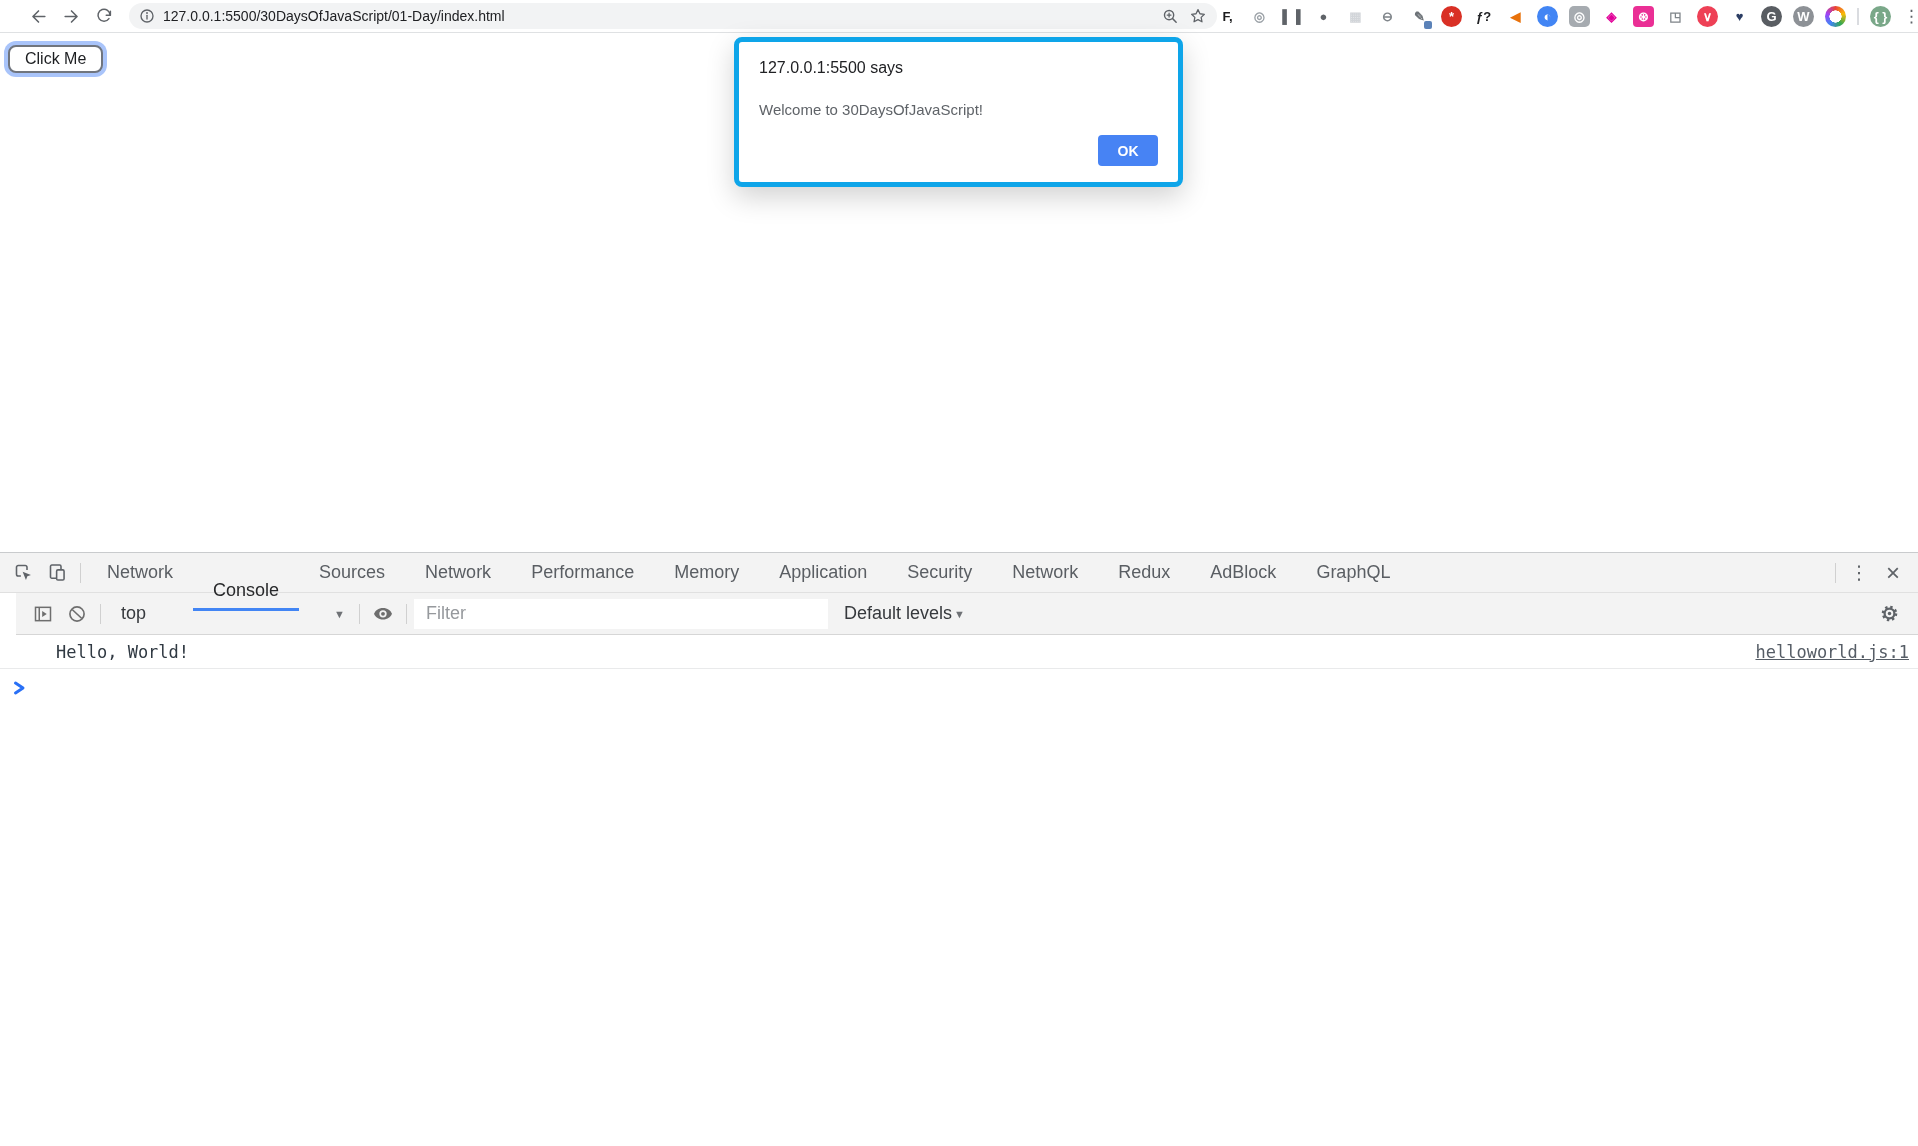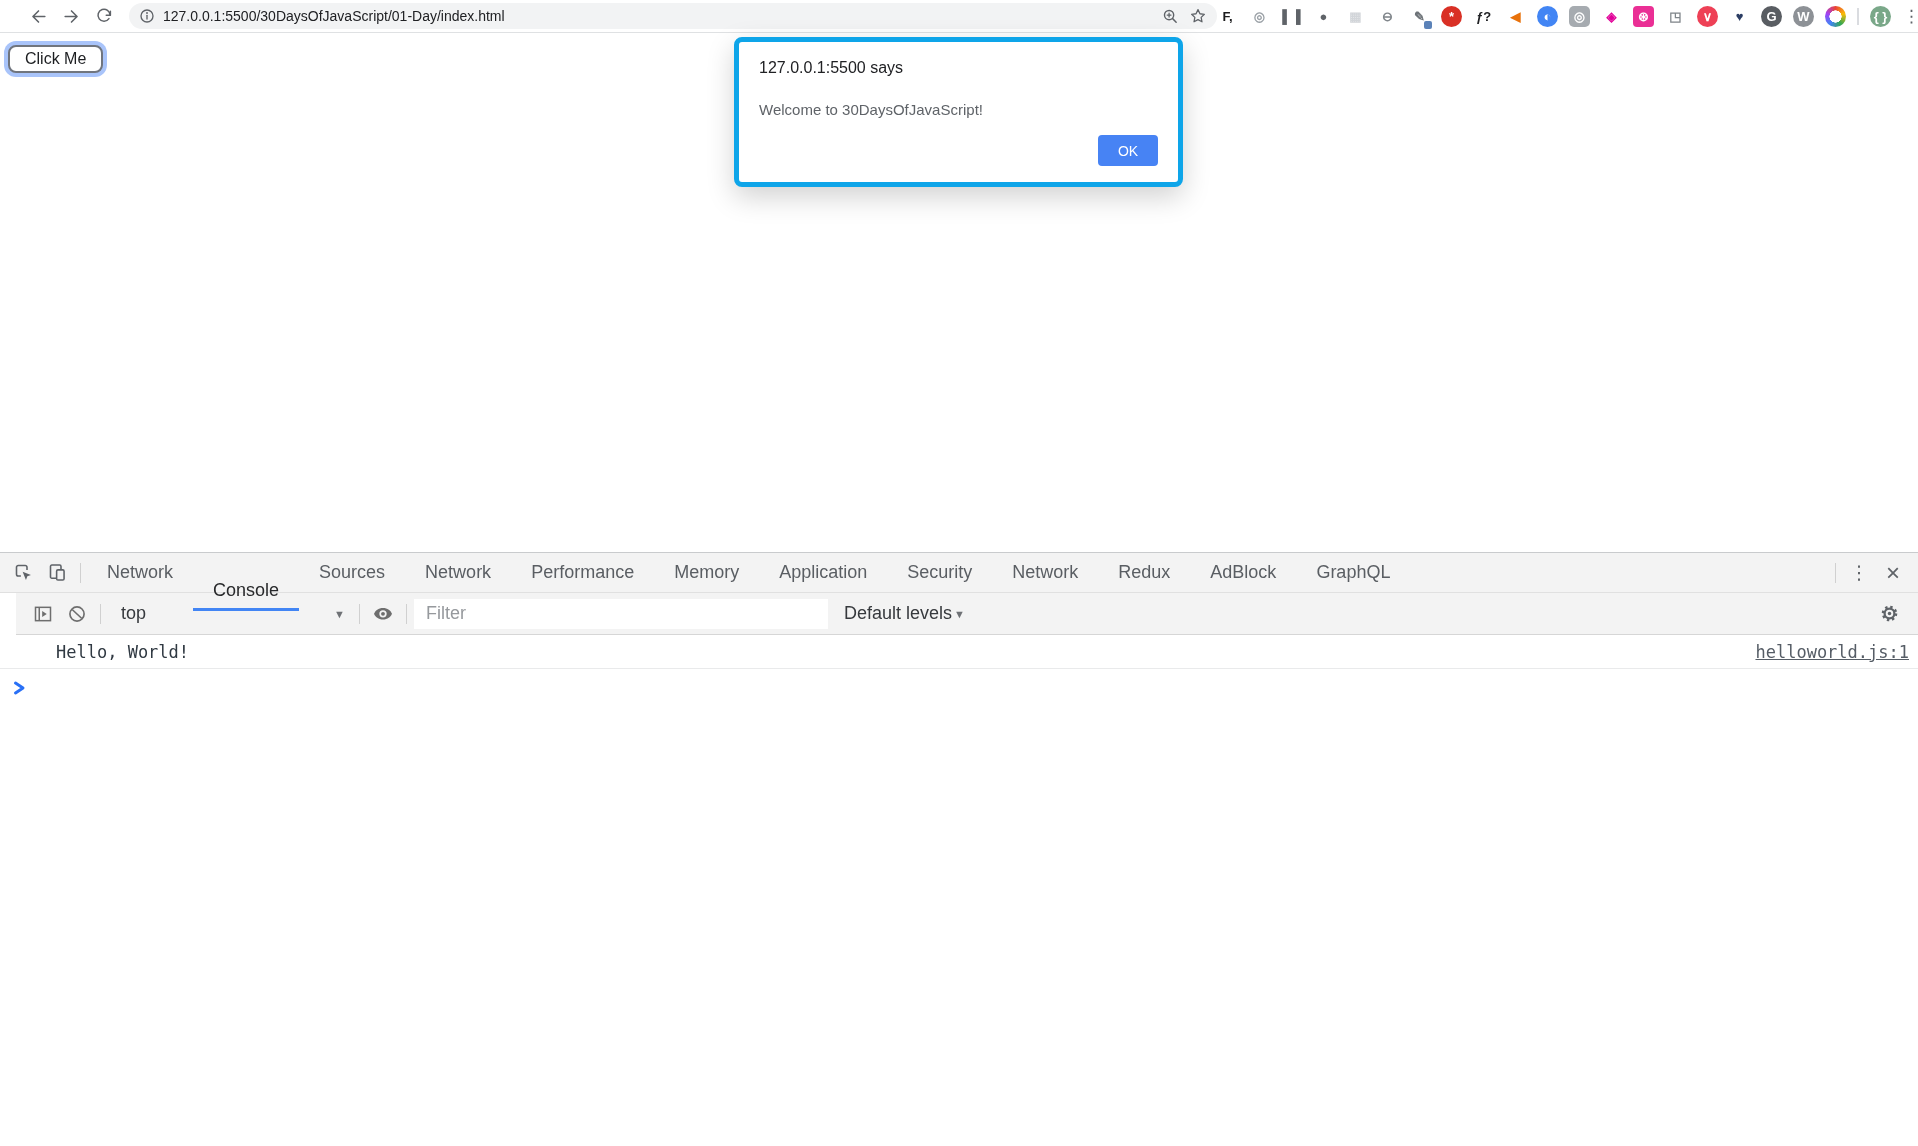--- a/index.html
+++ b/index.html
@@ -33,21 +33,21 @@
               padding:3px 15px; }
 
   
   .alert { position:absolute; left:734px; top:37px; width:449px; background:#fff; z-index:10;
            border:5px solid #0ea5e9; border-radius:8px;
            box-shadow:0 10px 28px rgba(0,0,0,.18); padding:17px 20px 16px; }
   .alert-title { font-size:16px; color:#202124; }
   .alert-msg   { margin-top:24px; font-size:15px; color:#5f6368; }
   .alert-actions { display:flex; justify-content:flex-end; margin-top:17px; }
   .ok-btn { min-width:60px; height:31px; background:#4783f4; color:#fff; border:none;
-            border-radius:4px; font-weight:normal; font-size:14px; font-family:"Liberation Sans",sans-serif; }
+            border-radius:4px; font-weight:bold; font-size:14px; font-family:"Liberation Sans",sans-serif; }
 
   
   .devtools { position:absolute; top:552px; left:0; right:0; bottom:0; background:#fff;
               border-top:1px solid #c9cbcd; }
   .dt-tabbar { display:flex; align-items:center; height:40px; background:#f3f3f3;
                border-bottom:1px solid #e0e0e0; padding:0 8px 0 6px; }
   .dt-iconbtn { width:34px; height:28px; display:flex; align-items:center; justify-content:center; flex:0 0 auto; }
   .dt-sep { width:1px; height:20px; background:#d0d0d0; margin:0 6px; flex:0 0 auto; }
   .dt-tab { position:relative; height:40px; display:flex; align-items:center; padding:0 20px;
             font-size:18px; color:#5a5e63; flex:0 0 auto; }

